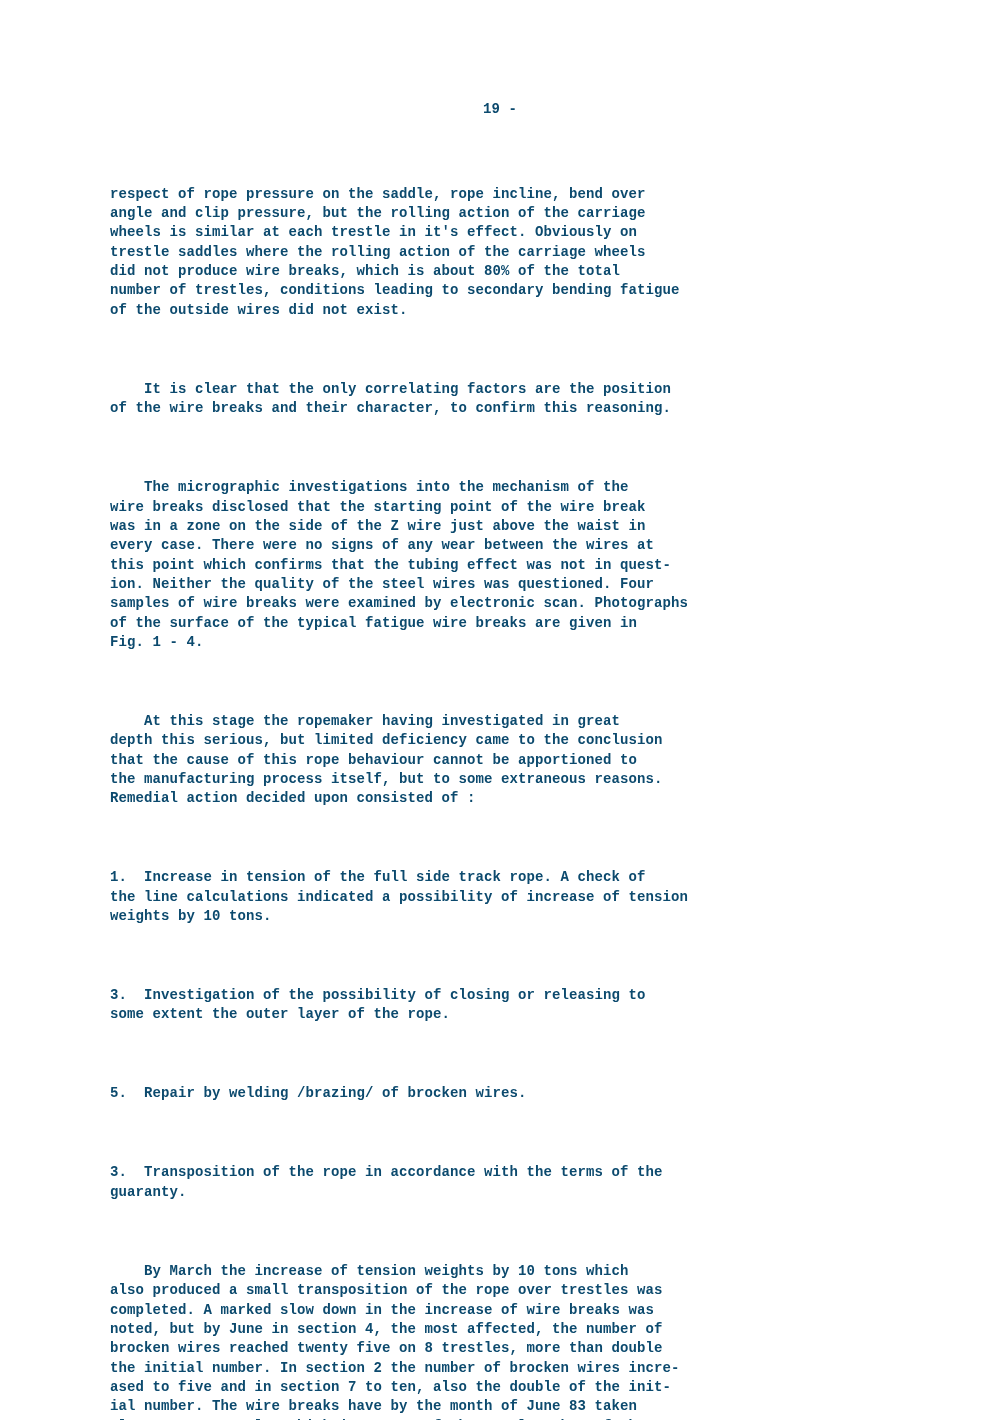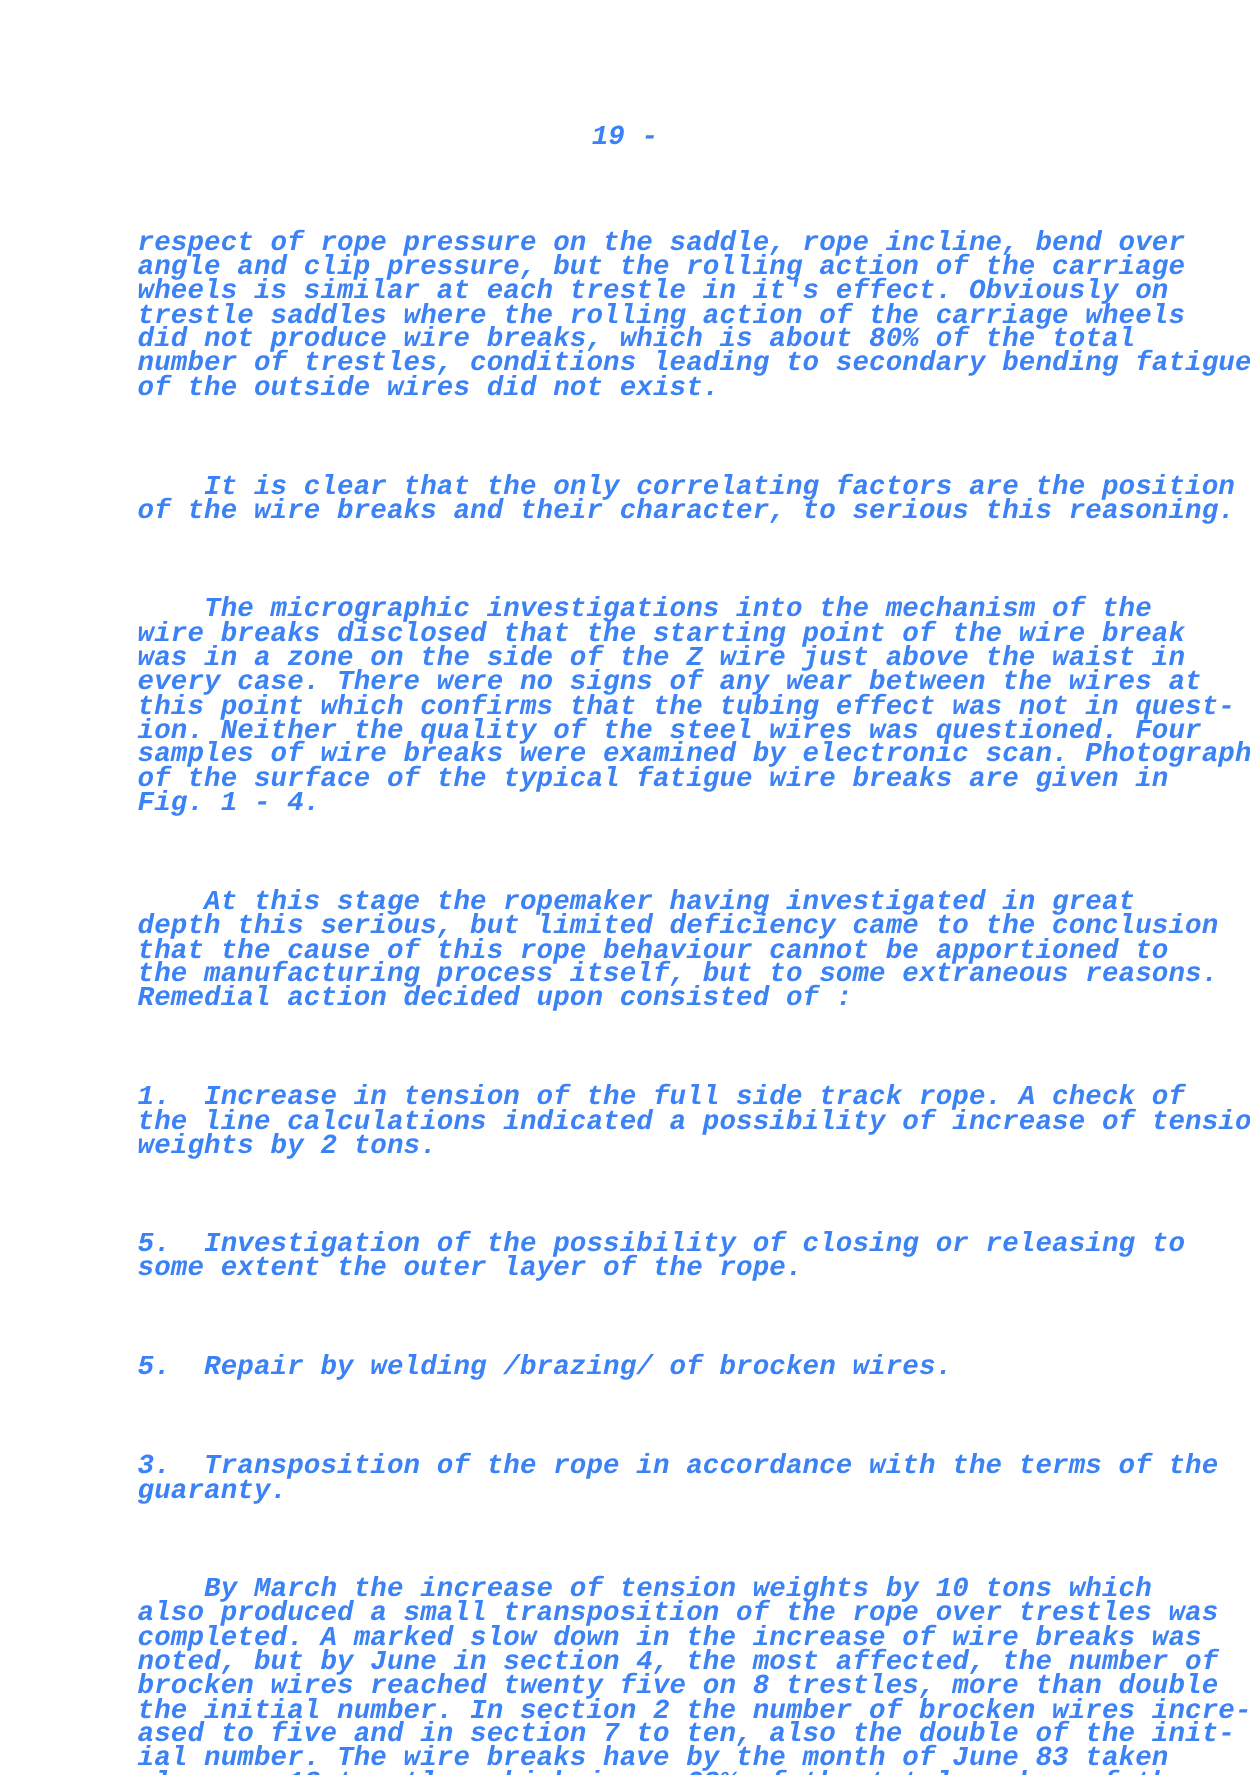--- a/index.html
+++ b/index.html
@@ -9,26 +9,25 @@
   }
   .page {
     position: relative;
     width: 1000px;
     height: 1420px;
     background: #ffffff;
     overflow: hidden;
   }
   .typewriter {
     font-family: "Liberation Mono", "DejaVu Sans Mono", monospace;
-    font-size: 22px;
+    font-size: 14px;
     font-weight: 700;
-    color: #3b82f6;
+    color: #0c4a6e;
     letter-spacing: 0.1px;
     white-space: pre;
-    font-style: italic;
   }
   .page-number {
     position: absolute;
     top: 100px;
     left: 0;
     width: 100%;
     text-align: center;
     line-height: 19px;
   }
   .body-text {
@@ -50,39 +49,39 @@
 
   <div class="body-text typewriter">
     <div class="para">respect of rope pressure on the saddle, rope incline, bend over
 angle and clip pressure, but the rolling action of the carriage
 wheels is similar at each trestle in it's effect. Obviously on
 trestle saddles where the rolling action of the carriage wheels
 did not produce wire breaks, which is about 80% of the total
 number of trestles, conditions leading to secondary bending fatigue
 of the outside wires did not exist.</div>
     <div class="para">    It is clear that the only correlating factors are the position
-of the wire breaks and their character, to serious this reasoning.</div>
+of the wire breaks and their character, to confirm this reasoning.</div>
     <div class="para">    The micrographic investigations into the mechanism of the
 wire breaks disclosed that the starting point of the wire break
 was in a zone on the side of the Z wire just above the waist in
 every case. There were no signs of any wear between the wires at
 this point which confirms that the tubing effect was not in quest-
 ion. Neither the quality of the steel wires was questioned. Four
 samples of wire breaks were examined by electronic scan. Photographs
 of the surface of the typical fatigue wire breaks are given in
 Fig. 1 - 4.</div>
     <div class="para">    At this stage the ropemaker having investigated in great
 depth this serious, but limited deficiency came to the conclusion
 that the cause of this rope behaviour cannot be apportioned to
 the manufacturing process itself, but to some extraneous reasons.
 Remedial action decided upon consisted of :</div>
     <div class="para">1.  Increase in tension of the full side track rope. A check of
 the line calculations indicated a possibility of increase of tension
-weights by 2 tons.</div>
-    <div class="para">5.  Investigation of the possibility of closing or releasing to
+weights by 10 tons.</div>
+    <div class="para">3.  Investigation of the possibility of closing or releasing to
 some extent the outer layer of the rope.</div>
     <div class="para">5.  Repair by welding /brazing/ of brocken wires.</div>
     <div class="para">3.  Transposition of the rope in accordance with the terms of the
 guaranty.</div>
     <div class="para">    By March the increase of tension weights by 10 tons which
 also produced a small transposition of the rope over trestles was
 completed. A marked slow down in the increase of wire breaks was
 noted, but by June in section 4, the most affected, the number of
 brocken wires reached twenty five on 8 trestles, more than double
 the initial number. In section 2 the number of brocken wires incre-

